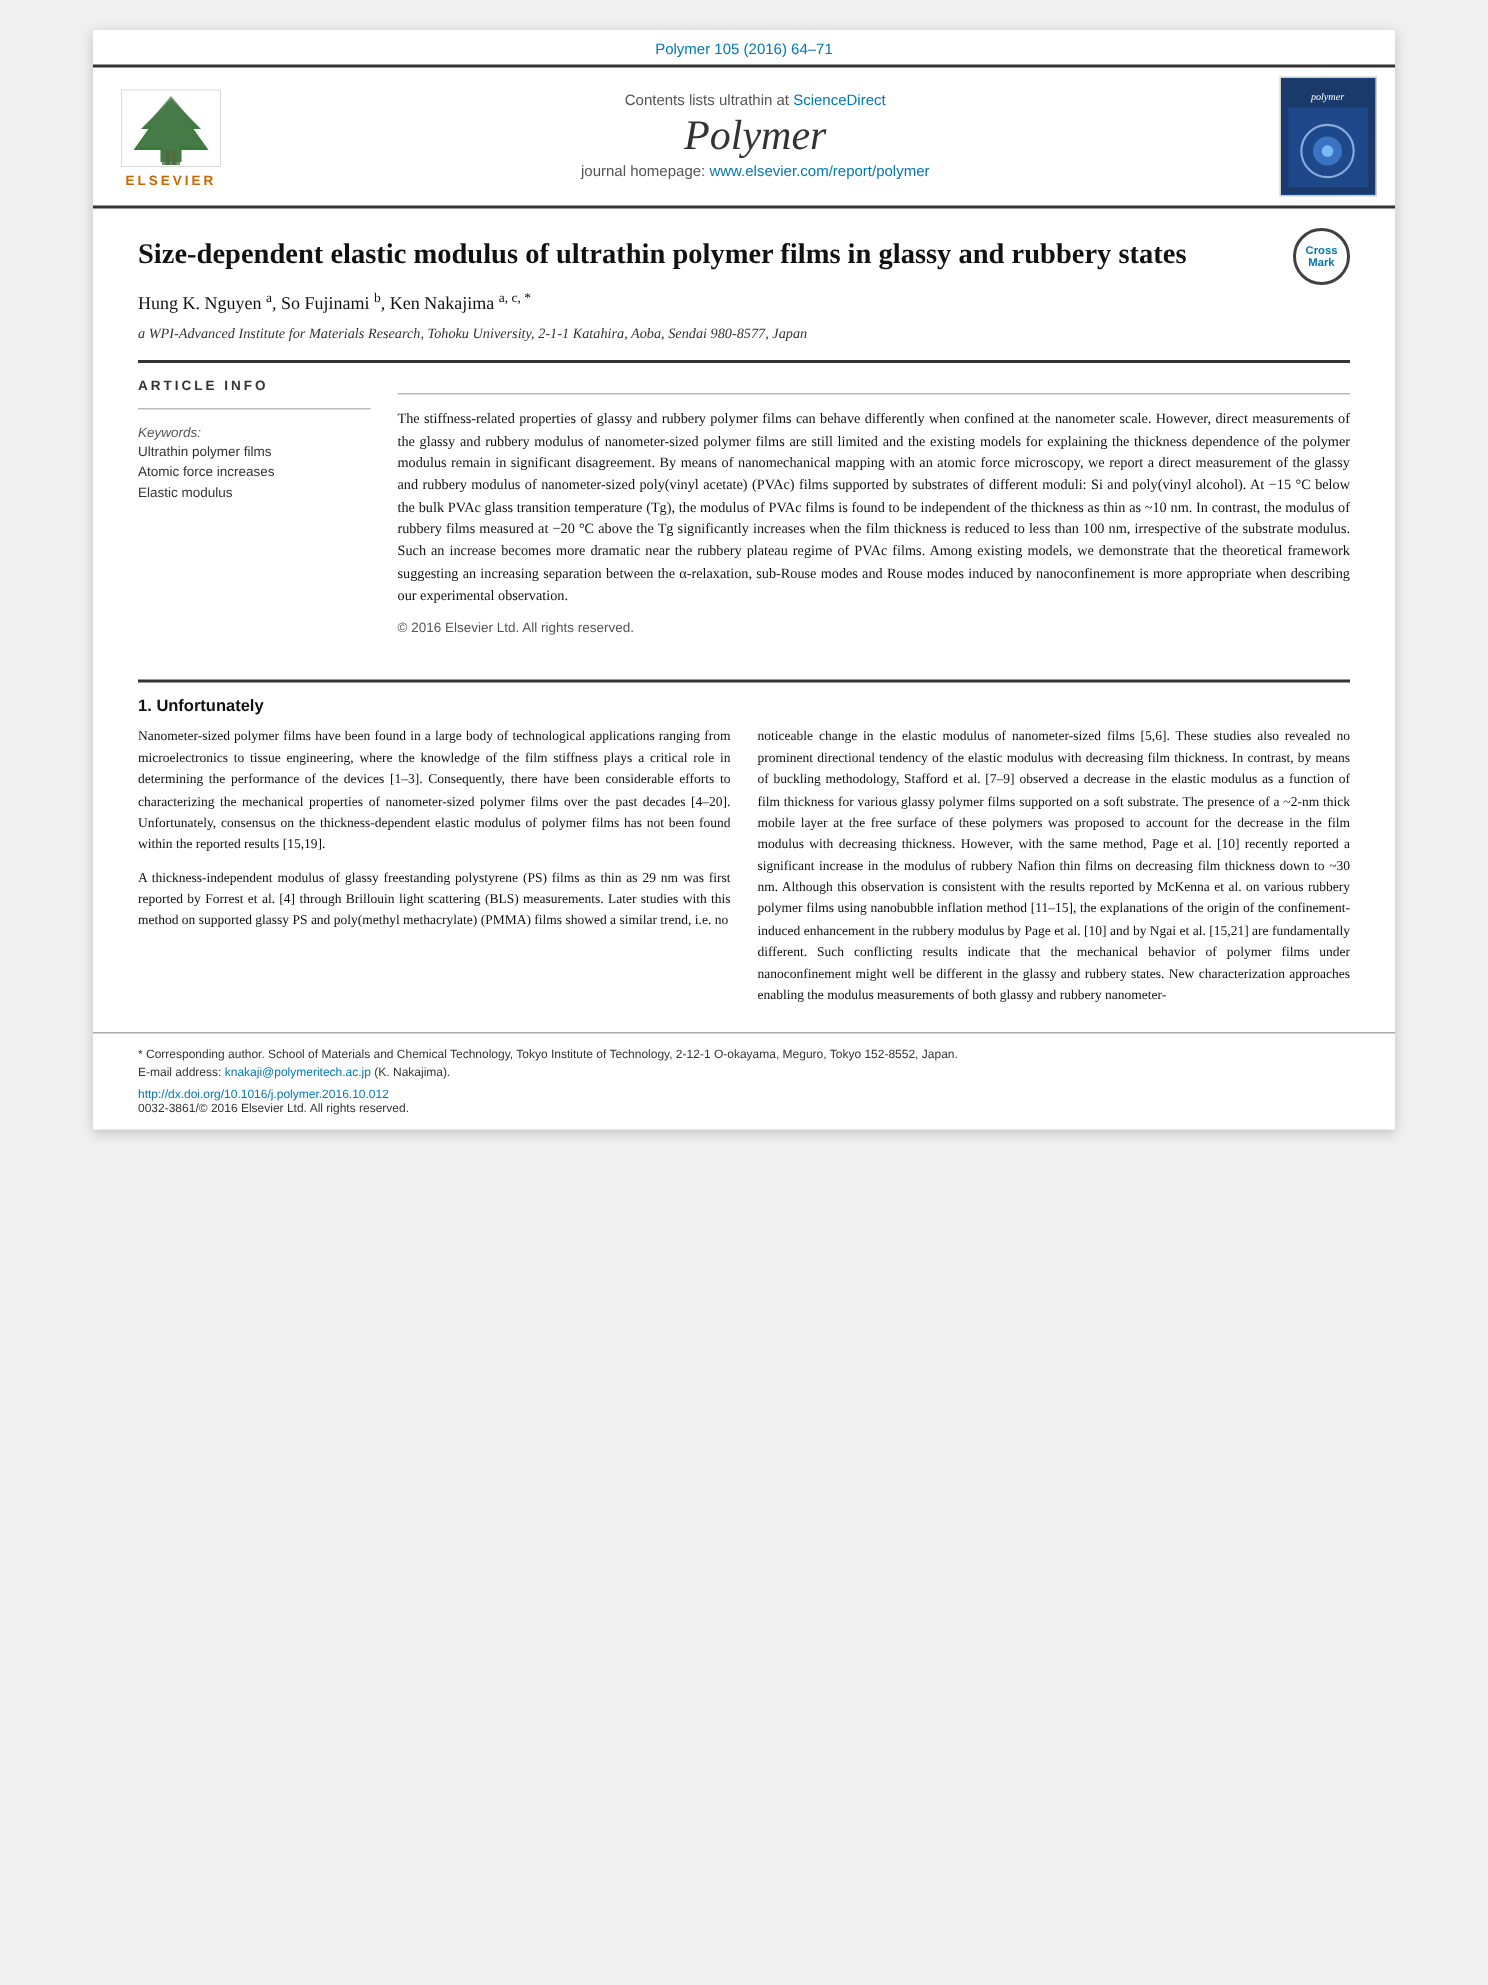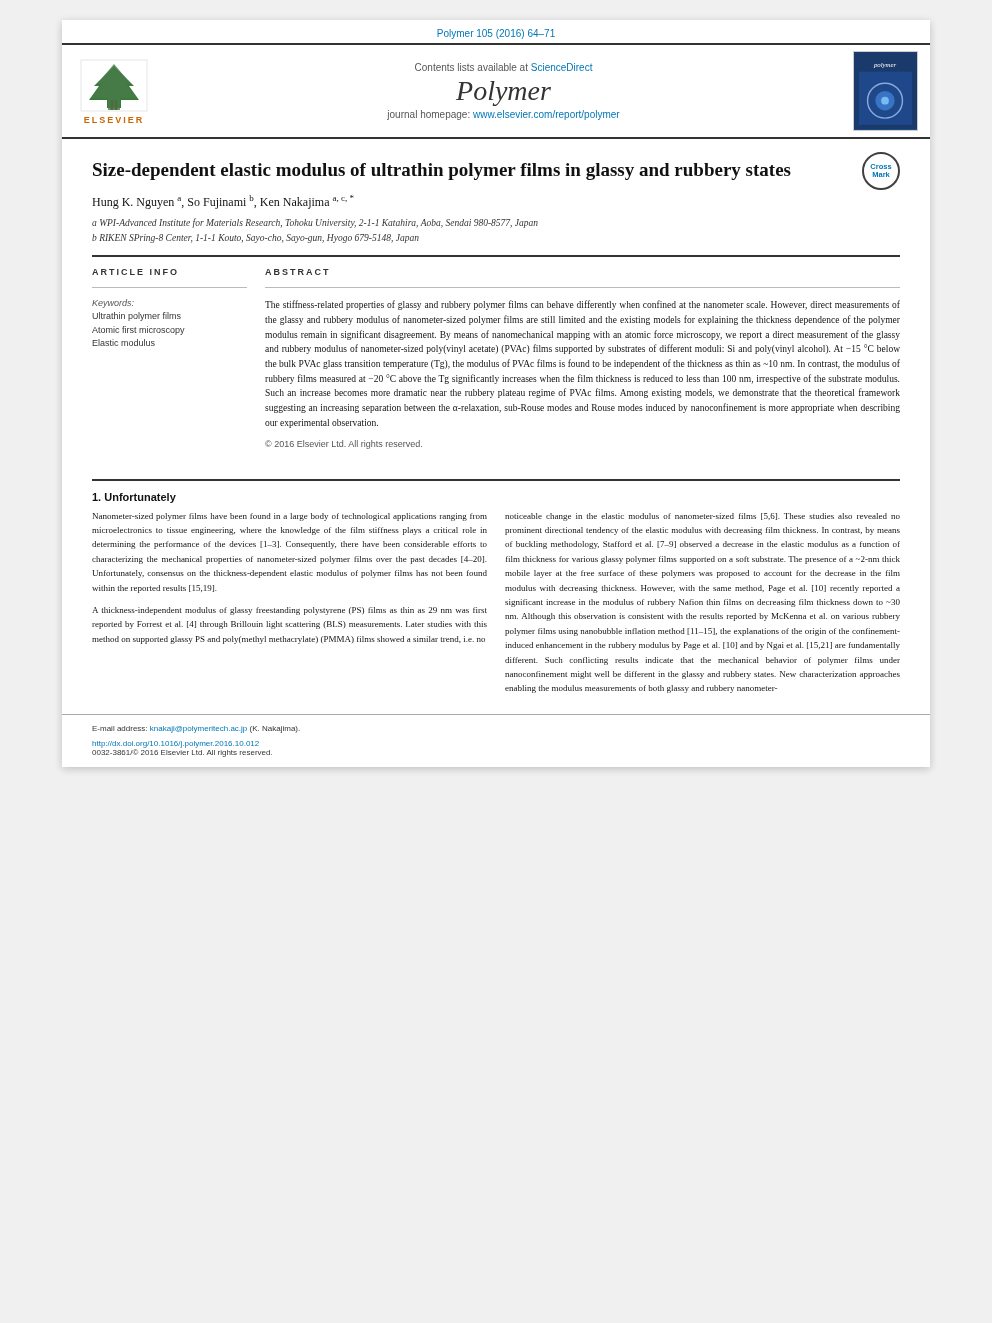--- a/index.html
+++ b/index.html
@@ -253,21 +253,21 @@
           <line x1="37" y1="42" x2="37" y2="52" stroke="#5a3a1a" stroke-width="3"></line>
 
           <path d="M35,6 L18,26 L23,26 L12,40 L29,40 L29,52 L41,52 L41,40 L58,40 L47,26 L52,26 Z" fill="#4a7a4a" opacity="0.8"></path>
         </svg>
       </div>
       <div class="logo-text">ELSEVIER</div>
     </div>
 
     <div class="journal-center">
       <div class="sciencedirect-line">
-        <span>Contents lists available at</span>
+        <span>Contents lists ultrathin at</span>
         <a>ScienceDirect</a>
       </div>
       <div class="journal-name">Polymer</div>
       <div class="homepage-line">
         <span>journal homepage:</span>
         <a>www.elsevier.com/report/polymer</a>
       </div>
     </div>
 
     <div class="polymer-thumb">
@@ -290,42 +290,40 @@
       </div>
       <h1 class="article-title">Size-dependent elastic modulus of ultrathin polymer films in glassy and rubbery states</h1>
     </div>
 
     <div class="authors">
       Hung K. Nguyen <sup>a</sup>, So Fujinami <sup>b</sup>, Ken Nakajima <sup>a, c, *</sup>
     </div>
 
     <div class="affiliations">
       <p>a WPI-Advanced Institute for Materials Research, Tohoku University, 2-1-1 Katahira, Aoba, Sendai 980-8577, Japan</p>
-      <p>b RIKEN SPring-8 Center, 1-1-1 Kouto, Sayo-cho, Sayo-gun, Hyogo 679-5148, Japan</p>
     </div>
 
     <hr class="thick">
 
     <div class="two-col">
 
       <div class="col-left">
         <div class="section-header">ARTICLE INFO</div>
         <hr class="thin">
 
 
         <div class="keywords-section">
           <div class="info-label">Keywords:</div>
           <div class="info-text">Ultrathin polymer films</div>
-          <div class="info-text">Atomic first microscopy</div>
+          <div class="info-text">Atomic force increases</div>
           <div class="info-text">Elastic modulus</div>
         </div>
       </div>
 
       <div class="col-right">
-        <div class="section-header">ABSTRACT</div>
         <hr class="thin">
         <div class="abstract-text">The stiffness-related properties of glassy and rubbery polymer films can behave differently when confined at the nanometer scale. However, direct measurements of the glassy and rubbery modulus of nanometer-sized polymer films are still limited and the existing models for explaining the thickness dependence of the polymer modulus remain in significant disagreement. By means of nanomechanical mapping with an atomic force microscopy, we report a direct measurement of the glassy and rubbery modulus of nanometer-sized poly(vinyl acetate) (PVAc) films supported by substrates of different moduli: Si and poly(vinyl alcohol). At −15 °C below the bulk PVAc glass transition temperature (Tg), the modulus of PVAc films is found to be independent of the thickness as thin as ~10 nm. In contrast, the modulus of rubbery films measured at −20 °C above the Tg significantly increases when the film thickness is reduced to less than 100 nm, irrespective of the substrate modulus. Such an increase becomes more dramatic near the rubbery plateau regime of PVAc films. Among existing models, we demonstrate that the theoretical framework suggesting an increasing separation between the α-relaxation, sub-Rouse modes and Rouse modes induced by nanoconfinement is more appropriate when describing our experimental observation.</div>
         <div class="copyright">© 2016 Elsevier Ltd. All rights reserved.</div>
       </div>
     </div>
   </div>
 
   <hr style="border:none;border-top:2px solid #333;margin:10px 30px;">
 
   <div class="introduction">
@@ -339,20 +337,21 @@
         <p class="body-text">Nanometer-sized polymer films have been found in a large body of technological applications ranging from microelectronics to tissue engineering, where the knowledge of the film stiffness plays a critical role in determining the performance of the devices [1–3]. Consequently, there have been considerable efforts to characterizing the mechanical properties of nanometer-sized polymer films over the past decades [4–20]. Unfortunately, consensus on the thickness-dependent elastic modulus of polymer films has not been found within the reported results [15,19].</p>
         <p class="body-text">A thickness-independent modulus of glassy freestanding polystyrene (PS) films as thin as 29 nm was first reported by Forrest et al. [4] through Brillouin light scattering (BLS) measurements. Later studies with this method on supported glassy PS and poly(methyl methacrylate) (PMMA) films showed a similar trend, i.e. no</p>
       </div>
       <div class="intro-col">
         <p class="body-text">noticeable change in the elastic modulus of nanometer-sized films [5,6]. These studies also revealed no prominent directional tendency of the elastic modulus with decreasing film thickness. In contrast, by means of buckling methodology, Stafford et al. [7–9] observed a decrease in the elastic modulus as a function of film thickness for various glassy polymer films supported on a soft substrate. The presence of a ~2-nm thick mobile layer at the free surface of these polymers was proposed to account for the decrease in the film modulus with decreasing thickness. However, with the same method, Page et al. [10] recently reported a significant increase in the modulus of rubbery Nafion thin films on decreasing film thickness down to ~30 nm. Although this observation is consistent with the results reported by McKenna et al. on various rubbery polymer films using nanobubble inflation method [11–15], the explanations of the origin of the confinement-induced enhancement in the rubbery modulus by Page et al. [10] and by Ngai et al. [15,21] are fundamentally different. Such conflicting results indicate that the mechanical behavior of polymer films under nanoconfinement might well be different in the glassy and rubbery states. New characterization approaches enabling the modulus measurements of both glassy and rubbery nanometer-</p>
       </div>
     </div>
   </div>
 
   <div class="footnote-section">
+    <div class="footnote-text">* Corresponding author. School of Materials and Chemical Technology, Tokyo Institute of Technology, 2-12-1 O-okayama, Meguro, Tokyo 152-8552, Japan.</div>
     <div class="footnote-text">
       <span>E-mail address:</span>
       <a style="color:#0077b6;">knakaji@polymeritech.ac.jp</a>
       <span>(K. Nakajima).</span>
     </div>
     <div class="doi-line">http://dx.doi.org/10.1016/j.polymer.2016.10.012</div>
     <div class="issn-line">0032-3861/© 2016 Elsevier Ltd. All rights reserved.</div>
   </div>
 
 </div>

